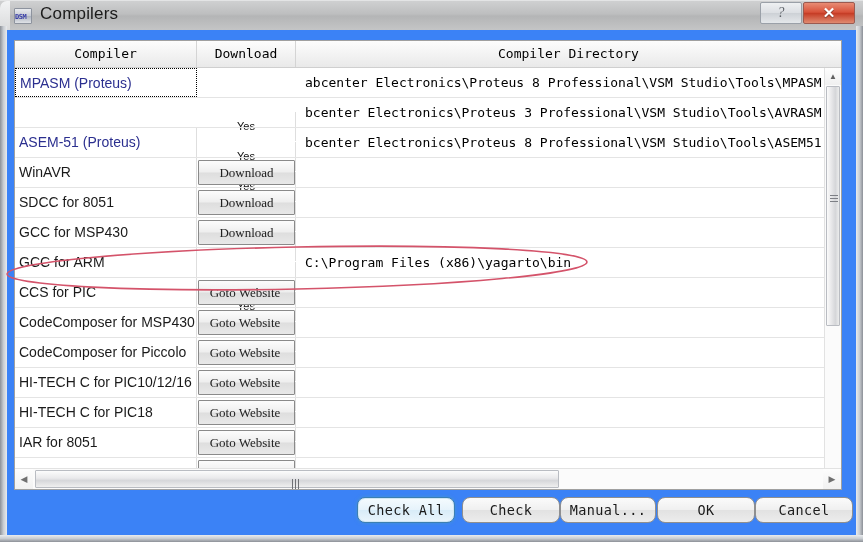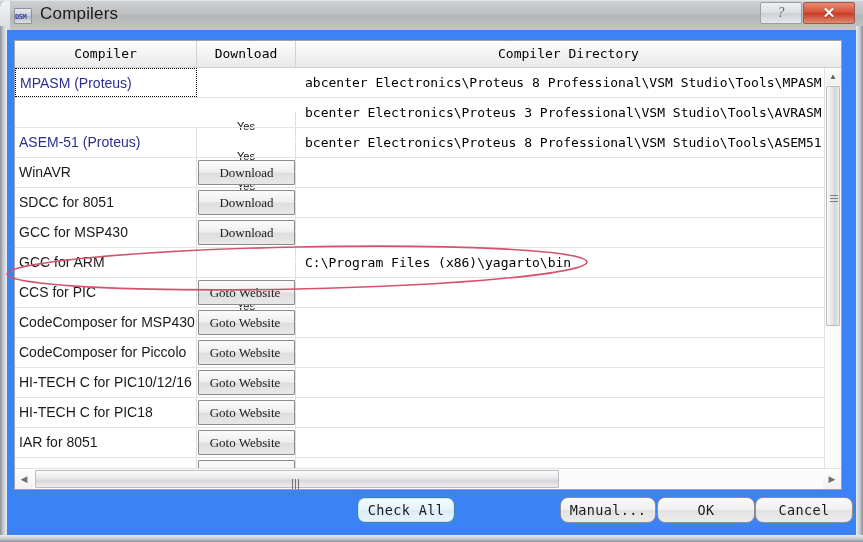--- a/index.html
+++ b/index.html
@@ -380,20 +380,21 @@
         <div class="hb-arrow" id="hs-left">◀</div>
         <div id="hs-thumb">
           <div id="hs-grip"><i></i><i></i><i></i></div>
         </div>
         <div class="hb-arrow" id="hs-right">▶</div>
       </div>
     </div>
 
     <div id="buttonbar">
       <div class="dlgbtn focus" id="b-checkall">Check All</div>
+      <div class="dlgbtn" id="b-check">Check</div>
       <div class="dlgbtn" id="b-manual">Manual...</div>
       <div class="dlgbtn" id="b-ok">OK</div>
       <div class="dlgbtn" id="b-cancel">Cancel</div>
     </div>
   </div>
 
   <svg id="annot" viewBox="0 0 863 542">
     <ellipse cx="297" cy="268" rx="290" ry="21" fill="none" stroke="#d4536a" stroke-width="1.6" transform="rotate(-1.2 297 268)"></ellipse>
   </svg>
 

